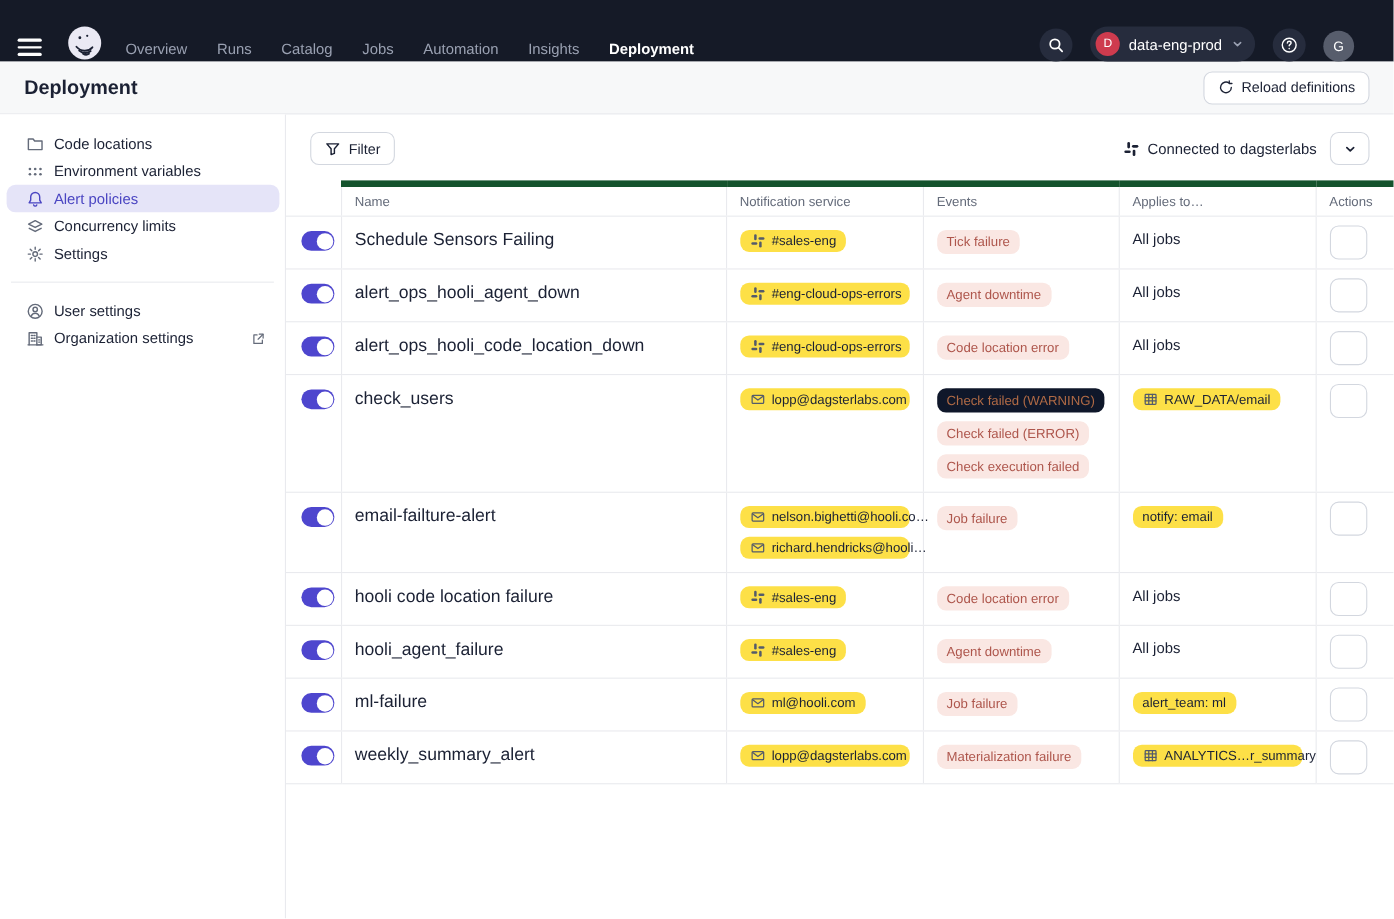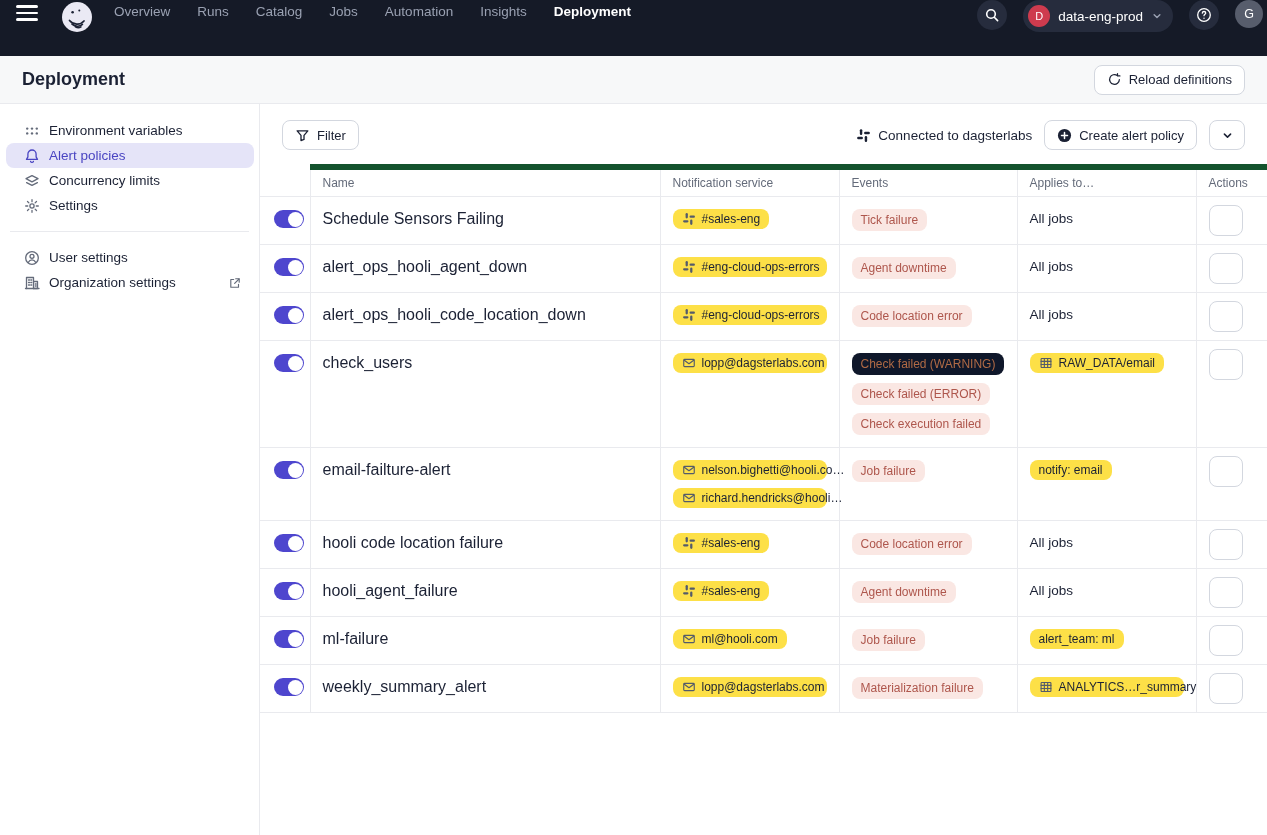--- a/index.html
+++ b/index.html
@@ -1,22 +1,22 @@
 <!DOCTYPE html>
 <html style="--accent: #4E46CE;"><head>
 <meta charset="utf-8">
 <style>
   * { margin:0; padding:0; box-sizing:border-box; }
   html,body { width:1267px; height:835px; overflow:hidden;
     font-family:"Liberation Sans","DejaVu Sans",sans-serif;
     background:#fff; color:#1B2134; }
 
   
-  .topnav { height:56px; background:#151A27; display:flex; align-items:flex-start;
-    padding:0 4px 0 16px; gap:10px; }
+  .topnav { height:56px; background:#151A27; display:flex; align-items:flex-end;
+    padding:0 36px 0 16px; gap:10px; }
   .hamburger { width:26px; height:26px; background:none; border:none; cursor:pointer;
     display:flex; flex-direction:column; justify-content:center; gap:4px; }
   .hamburger i { display:block; height:2.5px; width:22px; background:#fff; border-radius:2px; }
   .logo { width:34px; height:34px; margin:0 10px 0 8px; flex:none; }
   .topnav nav { display:flex; gap:27px; align-items:center; }
   .navlink { background:none; border:none; cursor:pointer; font-size:13.5px;
     color:#9AA1B2; font-family:inherit; padding:4px 0; }
   .navlink.active { color:#fff; font-weight:bold; }
   .topnav .spacer { flex:1; }
   .circle-btn { width:30px; height:30px; border-radius:50%; background:#262C3D;
@@ -173,20 +173,29 @@
       </span>
     <span>Reload definitions</span>
   </button>
 </div>
 
 <div class="content">
   <aside class="sidebar">
     <nav id="sidebar-main">
         <button class="side-item">
     <span class="icon">
+            <svg viewBox="0 0 16 16" fill="none" stroke="currentColor" stroke-width="1.3" stroke-linecap="round" stroke-linejoin="round">
+              <path d="M1.8 13V3.4h4.3l1.4 1.8h6.7V13z"></path>
+            </svg>
+          </span>
+    <span class="side-label">Code locations</span>
+    <span class="grow"></span>
+  </button>
+        <button class="side-item">
+    <span class="icon">
             <svg viewBox="0 0 16 16" fill="currentColor">
               <circle cx="3.2" cy="5.6" r="1.2"></circle>
               <circle cx="8" cy="5.6" r="1.2"></circle>
               <circle cx="12.8" cy="5.6" r="1.2"></circle>
               <circle cx="3.2" cy="10.4" r="1.2"></circle>
               <circle cx="8" cy="10.4" r="1.2"></circle>
               <circle cx="12.8" cy="10.4" r="1.2"></circle>
             </svg>
           </span>
     <span class="side-label">Environment variables</span>
@@ -273,29 +282,20 @@
           <span class="icon">
               <svg viewBox="0 0 16 16" fill="currentColor">
                 <rect x="4.1" y="1.2" width="2.6" height="6.2" rx="1.3"></rect>
                 <rect x="9.3" y="8.6" width="2.6" height="6.2" rx="1.3"></rect>
                 <rect x="8.6" y="4.1" width="6.2" height="2.6" rx="1.3"></rect>
                 <rect x="1.2" y="9.3" width="6.2" height="2.6" rx="1.3"></rect>
               </svg>
             </span>
           <span>Connected to dagsterlabs</span>
         </span>
-        <button class="btn">
-          <span class="icon plus-wrap">
-              <svg viewBox="0 0 16 16">
-                <circle cx="8" cy="8" r="7" fill="currentColor"></circle>
-                <path d="M8 4.8v6.4M4.8 8h6.4" stroke="#fff" stroke-width="1.6" stroke-linecap="round"></path>
-              </svg>
-            </span>
-          <span>Create alert policy</span>
-        </button>
         <button class="btn more-btn">
           <span class="icon">
               <svg viewBox="0 0 16 16" fill="none" stroke="currentColor" stroke-width="1.9" stroke-linecap="round" stroke-linejoin="round">
                 <path d="M4.2 6.3 8 10l3.8-3.7"></path>
               </svg>
             </span>
         </button>
       </div>
     </div>
 

